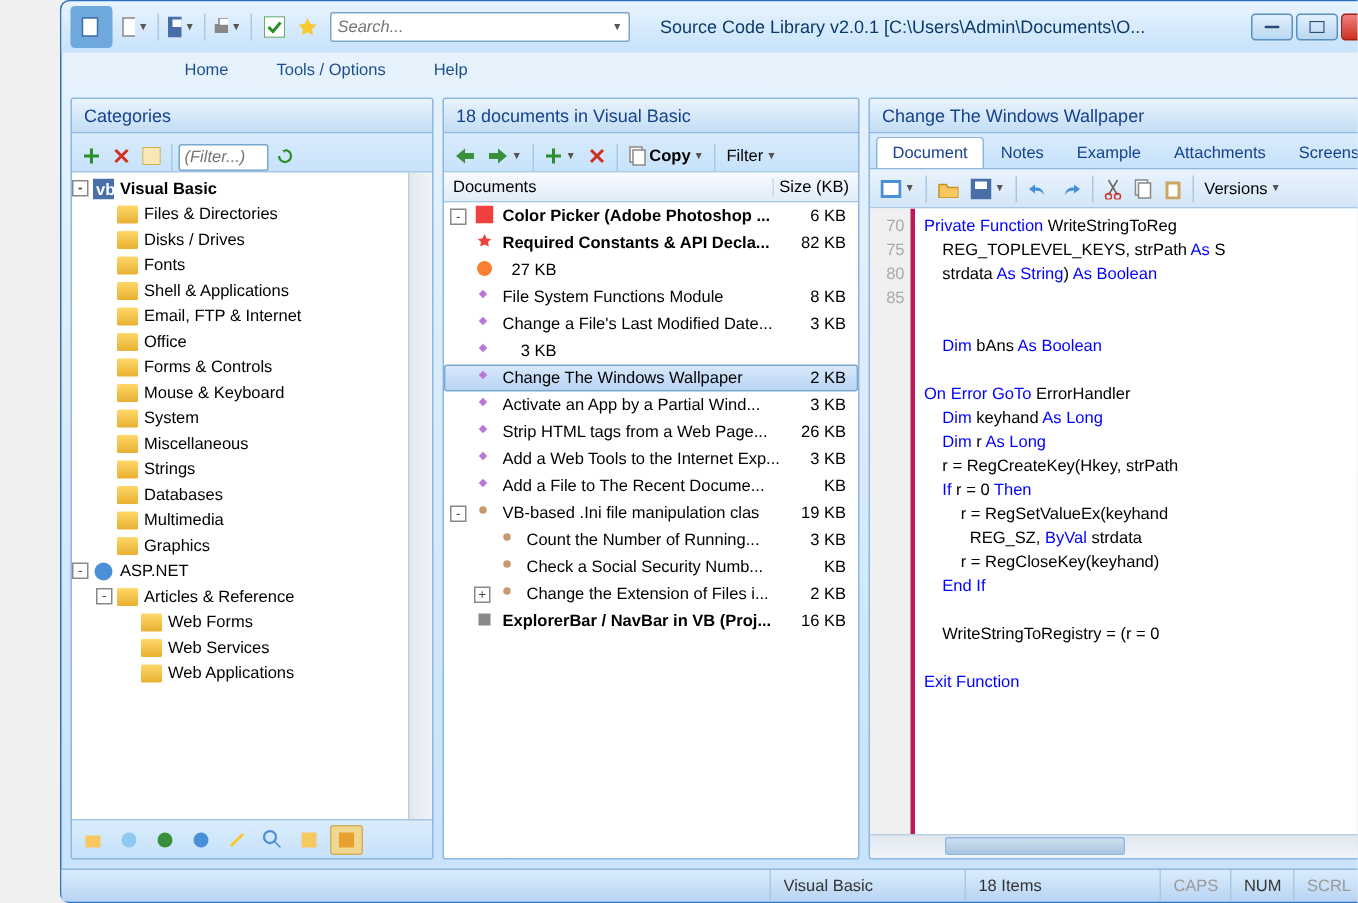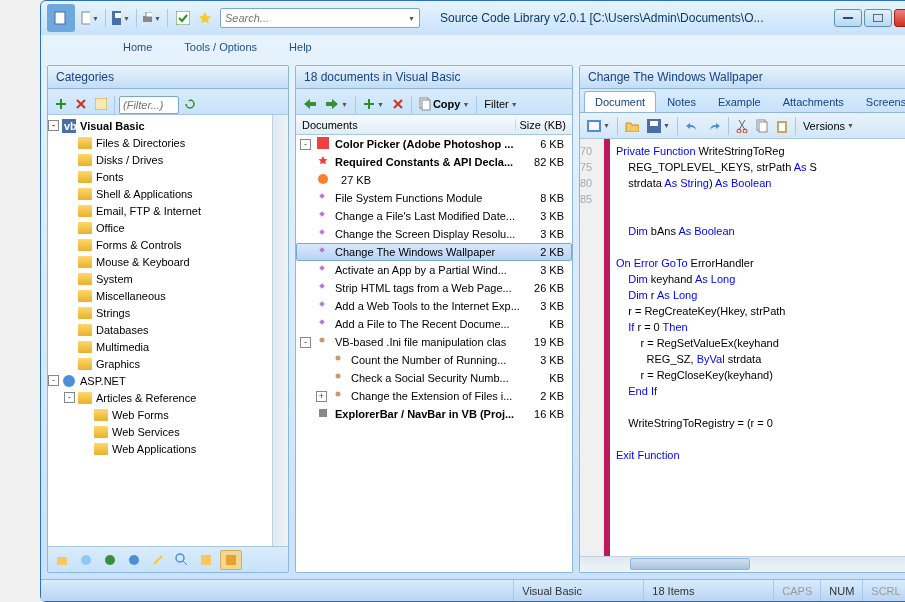--- a/index.html
+++ b/index.html
@@ -44,21 +44,21 @@
 .doc-row.selected { background:linear-gradient(to bottom,#d8e8fb,#b8d4f4); border:1px solid #7ba7cd; border-radius:2px; height:18px; padding:0 3px; }
 .doc-row .dicon { width:14px; height:14px; margin:0 4px; flex-shrink:0; }
 .doc-row .dname { flex:1; white-space:nowrap; overflow:hidden; text-overflow:ellipsis; }
 .doc-row.bold .dname { font-weight:bold; }
 .doc-row .dsize { width:40px; text-align:right; padding-right:4px; }
 .tabs { display:flex; background:linear-gradient(to bottom,#d9ecfb,#c7e2fb); border-bottom:1px solid #8fb6df; height:24px; align-items:flex-end; padding-left:4px; gap:0; }
 .tab { padding:4px 10px; cursor:pointer; color:#15428b; border:1px solid transparent; border-bottom:none; }
 .tab.active { background:#fff; border-color:#8fb6df; border-radius:3px 3px 0 0; }
 .code-toolbar { height:26px; background:linear-gradient(to bottom,#e9f3fc,#d3e6f8); border-bottom:1px solid #a8c8e4; display:flex; align-items:center; padding:0 4px; gap:2px; }
 .code-area { flex:1; background:#fff; display:flex; overflow:hidden; font-family:Consolas,'Courier New',monospace; font-size:12px; }
-.gutter { width:30px; background:#f0f0f0; border-right:6px solid #be185d; color:#aaa; padding-top:4px; padding-right:4px; line-height:16px; }
+.gutter { width:30px; background:#f0f0f0; border-right:3px solid #be185d; color:#aaa; padding-top:4px; text-align:right; padding-right:4px; line-height:16px; }
 .code { flex:1; padding:4px 6px; white-space:pre; line-height:16px; overflow:hidden; }
 .kw { color:#0000ff; }
 .statusbar { height:22px; background:linear-gradient(to bottom,#d9ecfb,#b8d4f4); display:flex; align-items:center; border-top:1px solid #8fb6df; font-size:11px; color:#333; }
 .statusbar .cell { border-left:1px solid #a8c8e4; padding:0 8px; height:100%; display:flex; align-items:center; }
 .scrollbar-v { width:16px; background:linear-gradient(to right,#e0e8f0,#f0f4f8); border-left:1px solid #c0d0e0; }
 .scrollbar-h { height:16px; background:linear-gradient(to bottom,#e0e8f0,#f0f4f8); border-top:1px solid #c0d0e0; position:relative; }
 .sb-thumb { background:linear-gradient(to bottom,#d0e0f0,#a8c4e0); border:1px solid #8fb6df; border-radius:2px; height:12px; margin:1px; }
 .dropbtn { display:flex; align-items:center; gap:2px; }
 .dd { font-size:7px; color:#555; }
 svg { display:block; }
@@ -444,21 +444,20 @@
             <span class="dname">Change a File's Last Modified Date...</span>
             <span class="dsize">3 KB</span>
           </div>
           <div class="doc-row">
             <span style="width:13px;display:inline-block"></span>
             <span class="dicon">
               <svg width="10" height="10">
                 <rect x="3" y="3" width="4" height="4" fill="#b878d8" transform="rotate(45 5 5)"></rect>
               </svg>
             </span>
-            <span class="dname">Change the Screen Display Resolu...</span>
             <span class="dsize">3 KB</span>
           </div>
           <div class="doc-row selected">
             <span style="width:13px;display:inline-block"></span>
             <span class="dicon">
               <svg width="10" height="10">
                 <rect x="3" y="3" width="4" height="4" fill="#b878d8" transform="rotate(45 5 5)"></rect>
               </svg>
             </span>
             <span class="dname">Change The Windows Wallpaper</span>

